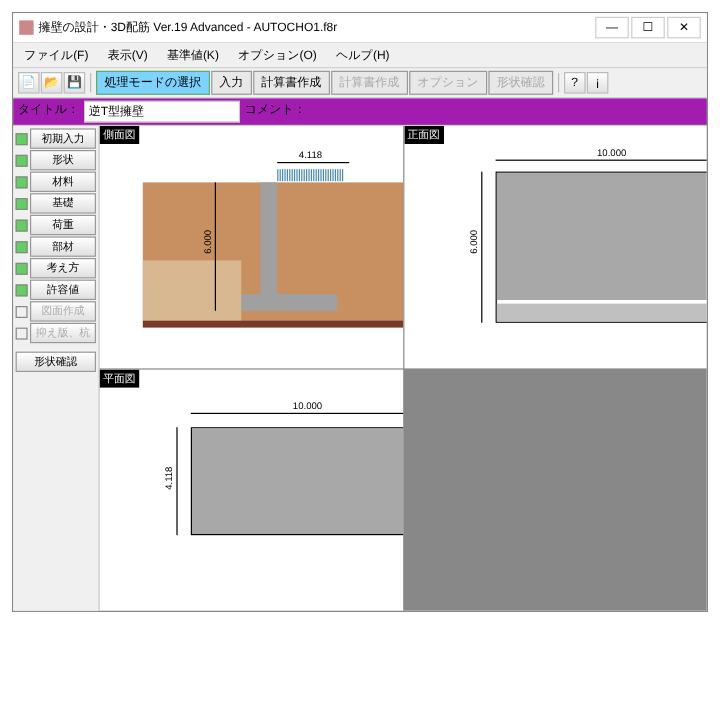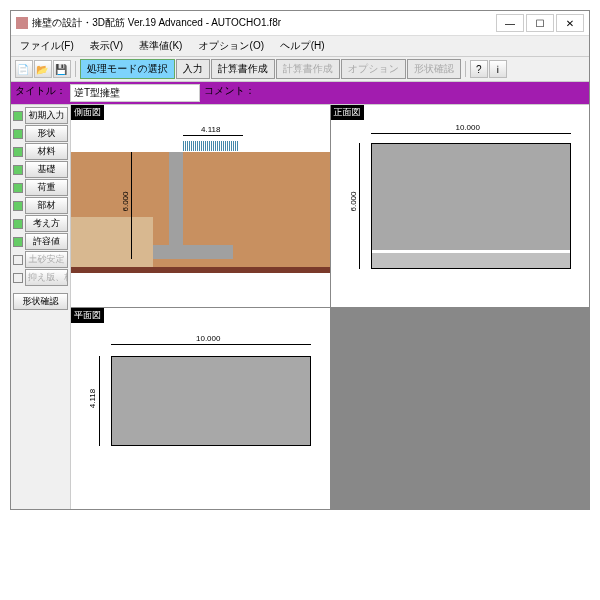--- a/index.html
+++ b/index.html
@@ -15,31 +15,31 @@
 .toolbar { display: flex; align-items: center; padding: 2px 4px; background: #f0f0f0; border-bottom: 1px solid #ccc; gap: 1px; }
 .tbtn { width: 18px; height: 18px; border: 1px solid #bbb; background: linear-gradient(#fff,#e0e0e0); display: flex; align-items: center; justify-content: center; }
 .sep { width: 1px; height: 16px; background: #bbb; margin: 0 3px; }
 .tab { padding: 2px 6px; border: 1px solid #999; background: #e8e8e8; }
 .tab.active { background: #7dd3fc; border-color: #6a6; }
 .tab.disabled { color: #aaa; }
 .infobar { display: flex; padding: 2px 4px; background: #a21caf; border-bottom: 1px solid #ccc; gap: 4px; }
 .infobar .lbl { }
 .infobar .val { flex: 1; background: #fff; border: 1px solid #ccc; padding: 1px 3px; }
 .content { flex: 1; display: flex; overflow: hidden; }
-.sidebar { width: 60px; background: #f0f0f0; border-right: 1px solid #ccc; padding: 2px; }
+.sidebar { width: 72px; background: #f0f0f0; border-right: 1px solid #ccc; padding: 2px; }
 .sbtn { display: flex; align-items: center; margin-bottom: 1px; }
 .sbtn .sq { width: 10px; height: 10px; border: 1px solid #888; margin-right: 2px; }
 .sbtn .sq.g { background: #6c6; }
 .sbtn .lbl { flex: 1; background: linear-gradient(#fff,#e0e0e0); border: 1px solid #999; padding: 1px 2px; text-align: center; font-size: 9px; white-space: nowrap; overflow: hidden; }
 .sbtn .lbl.dis { color: #aaa; }
 .sgap { height: 6px; }
 .views { flex: 1; display: grid; grid-template-columns: 1fr 1fr; grid-template-rows: 1fr 1fr; background: #888; gap: 1px; }
 .view { background: #fff; position: relative; overflow: hidden; }
 .view .vtitle { background: #000; color: #fff; padding: 1px 3px; font-size: 9px; position: absolute; top: 0; left: 0; z-index: 2; }
-.view .canvas { position: absolute; inset: 0; top: 12px; }
+.view .canvas { position: absolute; inset: 0; top: 12px; margin-left: 36px; }
 
 .soil { position: absolute; background: #c89060; }
 .wall { position: absolute; background: #a0a0a0; }
 .dim { position: absolute; font-size: 8px; }
 .dimline { position: absolute; background: #000; }
 .rebar { position: absolute; top: 24px; height: 10px; display: flex; gap: 1px; }
 .rebar span { width: 1px; background: #48a; }
 
 .rectouter { position: absolute; border: 1px solid #000; }
 .rectinner { position: absolute; background: #a8a8a8; }
@@ -127,21 +127,21 @@
           <div class="sbtn">
             <span class="sq g"></span>
             <span class="lbl">考え方</span>
           </div>
           <div class="sbtn">
             <span class="sq g"></span>
             <span class="lbl">許容値</span>
           </div>
           <div class="sbtn">
             <span class="sq"></span>
-            <span class="lbl dis">土砂安定</span>
+            <span class="lbl dis">図面作成</span>
           </div>
           <div class="sbtn">
             <span class="sq"></span>
             <span class="lbl dis">抑え版、杭</span>
           </div>
         </div>
       <div class="sgap"></div>
       <div class="sbtn">
         <span class="lbl" style="width:100%">形状確認</span>
       </div>

